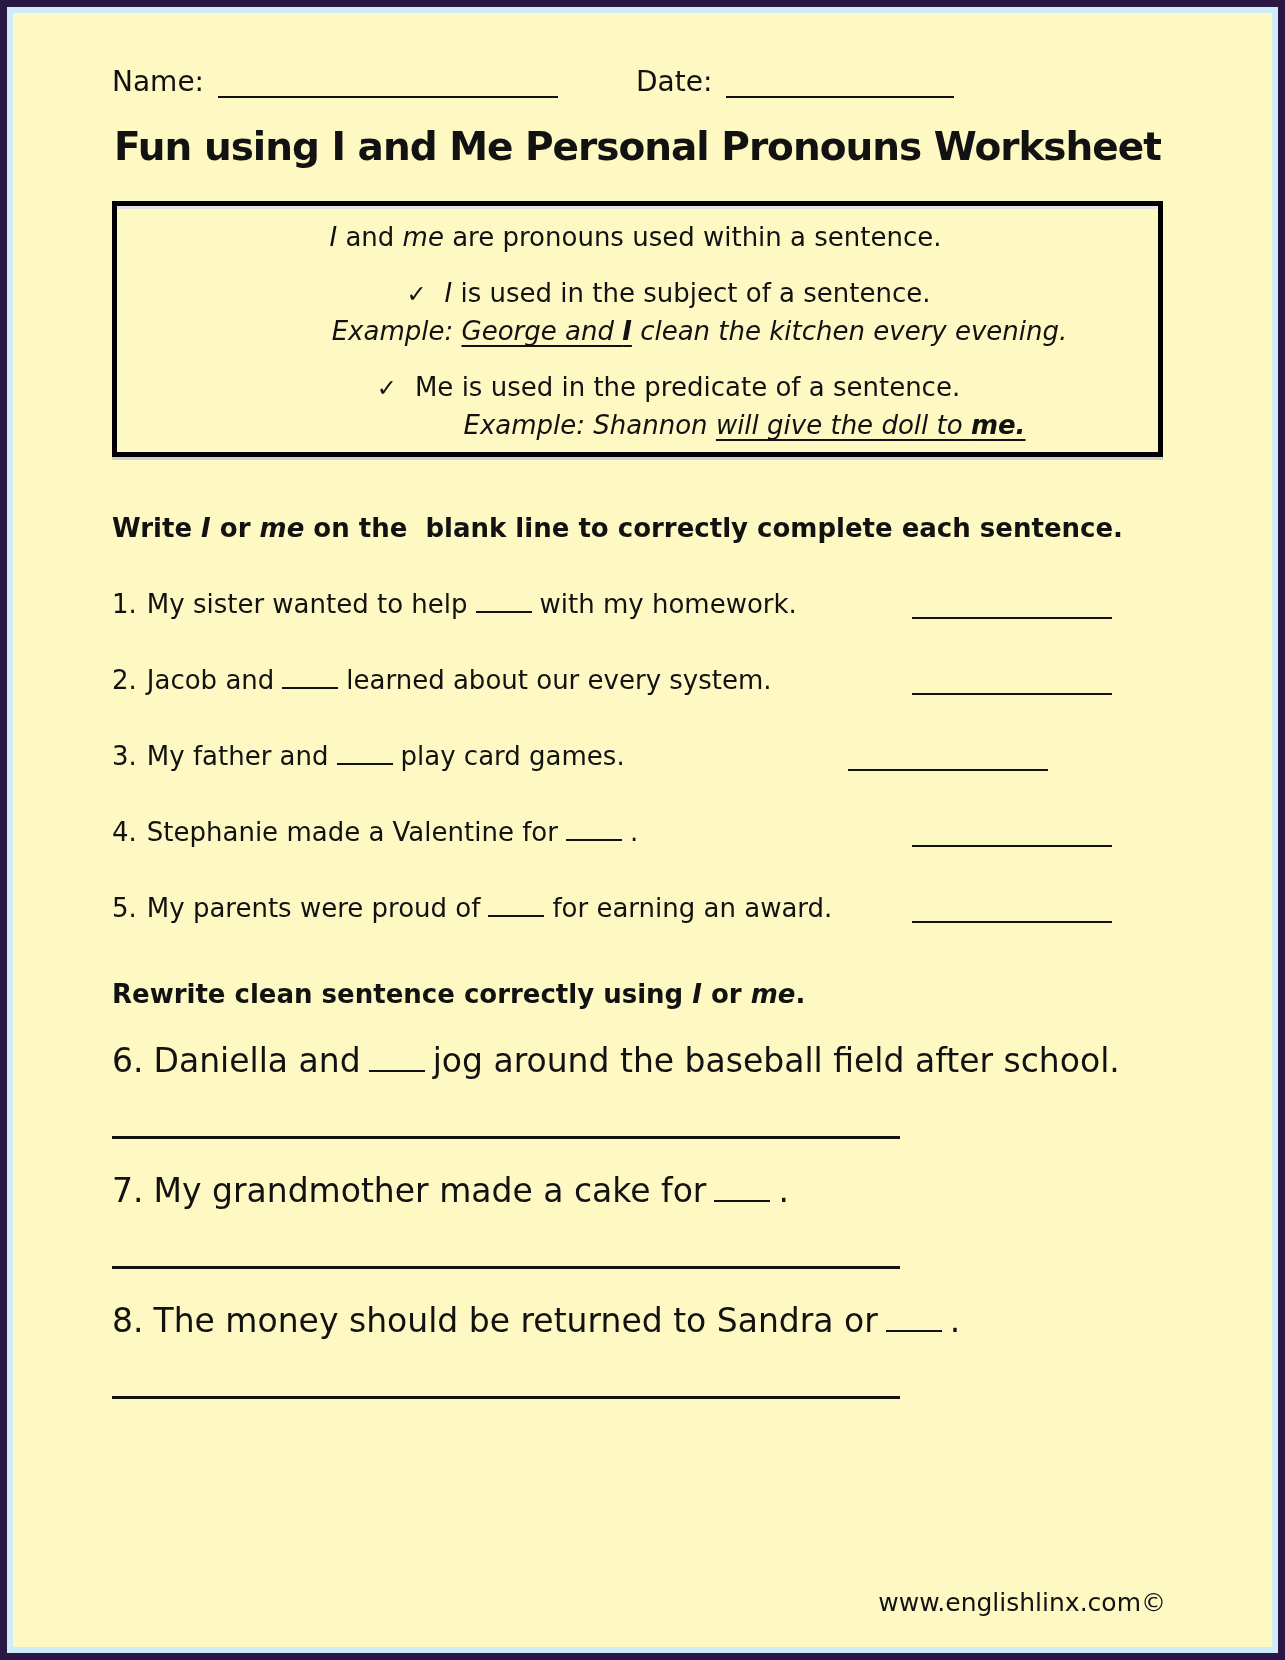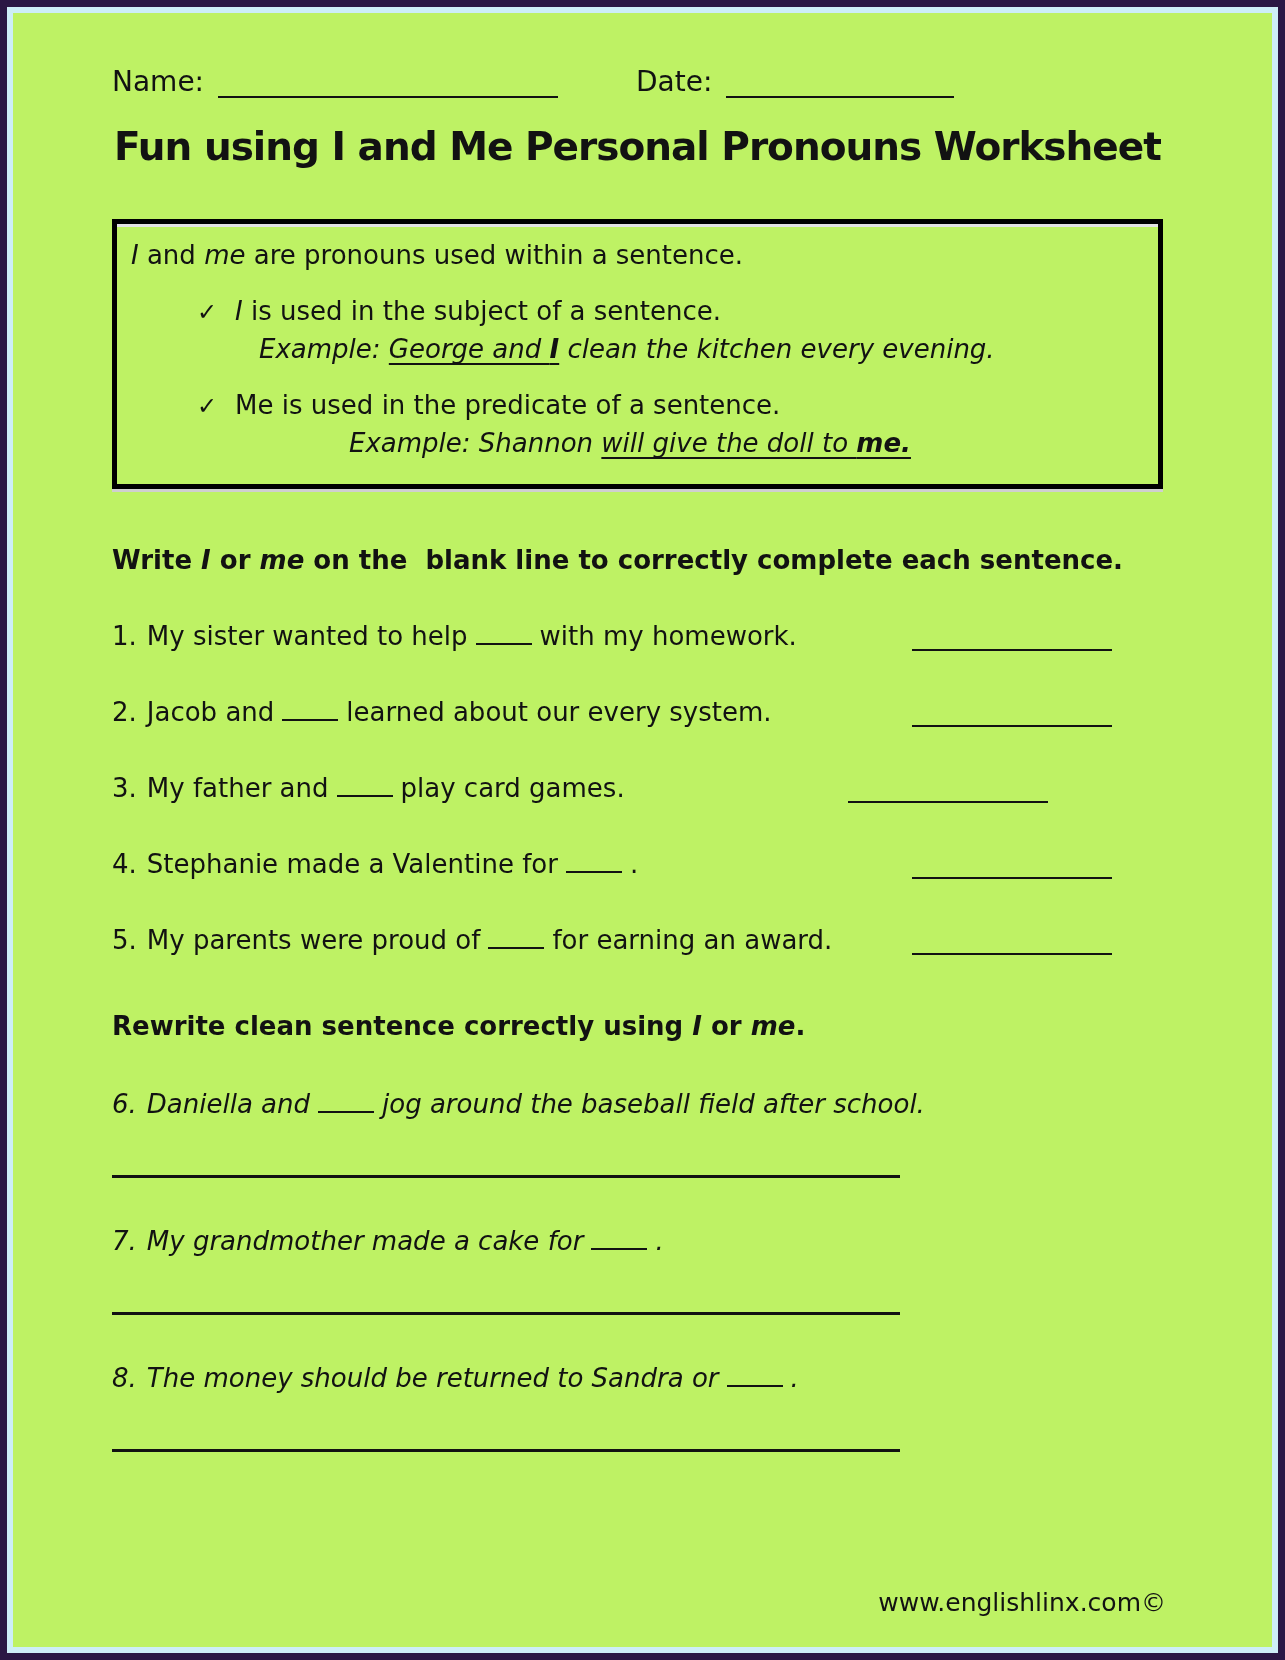--- a/index.html
+++ b/index.html
@@ -1,21 +1,21 @@
 <!DOCTYPE html>
 <html><head>
 <meta charset="utf-8">
 <style>
   * { box-sizing: border-box; }
   html, body { margin: 0; padding: 0; background: #ffffff; }
   .page {
     position: relative;
     width: 1285px;
     height: 1660px;
-    background: #bef264;
+    background: #fef9c3;
     border: 7px solid #2a1745;
     box-shadow: inset 0 0 0 6px #cdeef8;
     font-family: "DejaVu Sans", sans-serif;
     color: #121212;
     padding: 58px 115px 0 105px;
     overflow: hidden;
   }
 
   
   .header-row { display: flex; align-items: flex-end; font-size: 28px; }
@@ -30,25 +30,26 @@
     margin: 26px 0 0 0;
     font-size: 39px;
     font-weight: 600;
     letter-spacing: -1px;
     text-align: center;
     white-space: nowrap;
   }
 
   
   .rules-box {
-    margin-top: 50px;
+    margin-top: 32px;
     border: 5px solid #000000;
     box-shadow: inset 0 3px 0 #e3e3e3, 0 3px 0 #cfcfcf;
-    padding: 16px 18px 26px 14px;
+    padding: 16px 18px 12px 14px;
     font-size: 26px;
+    text-align: center;
   }
   .intro { margin: 0; }
   .rule { margin: 26px 0 0 66px; }
   .check { display: inline-block; margin-right: 18px; font-size: 24px; }
   .example { margin: 8px 0 0 128px; font-style: italic; }
   .example-2 { margin-left: 218px; }
   .it { font-style: italic; }
   .b { font-weight: bold; }
   .ul { text-decoration: underline; text-underline-offset: 5px; text-decoration-thickness: 2px; }
 
@@ -66,21 +67,21 @@
     font-size: 26px;
     gap: 18px;
   }
   .q-sentence { white-space: nowrap; padding-right: 16px; }
   .q-num { margin-right: 10px; }
   .inline-blank { display: inline-block; width: 56px; border-bottom: 2px solid #121212; margin: 0 8px; height: 26px; }
   .answer-blank { flex: 0 0 auto; width: 200px; border-bottom: 2px solid #121212; height: 26px; }
   .answer-blank.shift { margin-right: 64px; }
 
   
-  .rw-sentence { margin: 46px 0 0 0; font-size: 26px; white-space: nowrap; font-style: italic; }
+  .rw-sentence { margin: 32px 0 0 0; font-size: 33px; white-space: nowrap; }
   .rw-line { width: 788px; border-bottom: 3px solid #121212; height: 0; margin-top: 56px; }
 
   
   .footer { position: absolute; right: 112px; bottom: 36px; font-size: 25px; }
 </style>
 <title>Fun with I and Me Personal Pronouns Worksheet</title></head>
 <body>
 
 <div class="page">
 

